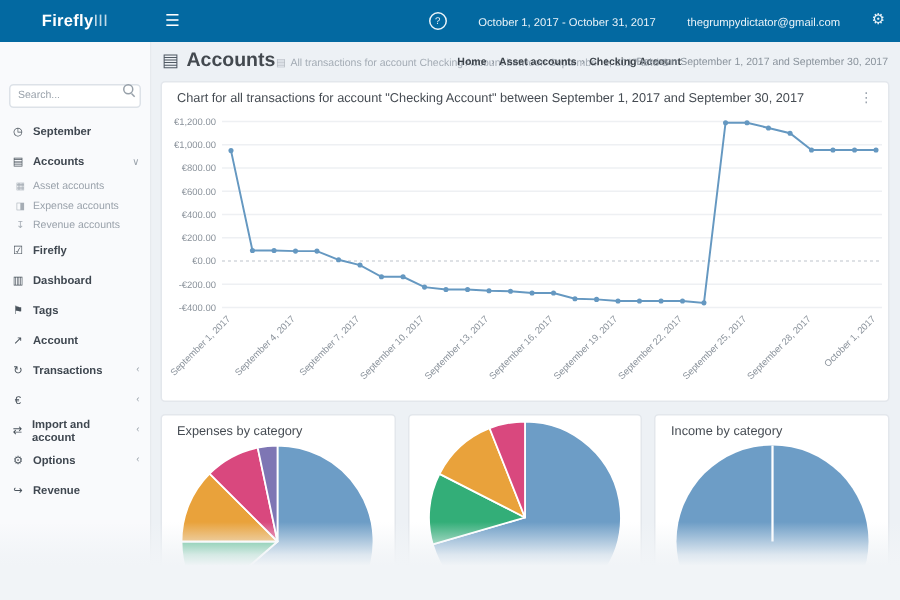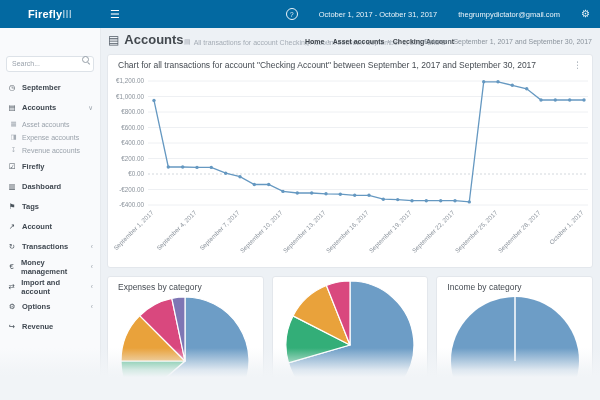--- a/index.html
+++ b/index.html
@@ -121,21 +121,20 @@
       <span class="micon">↗</span>
       <span>Account</span>
     </div>
     <div class="menu-item">
       <span class="micon">↻</span>
       <span>Transactions</span>
       <span class="chev">‹</span>
     </div>
     <div class="menu-item">
       <span class="micon">€</span>
-      <span>Money management</span>
       <span class="chev">‹</span>
     </div>
     <div class="menu-item">
       <span class="micon">⇄</span>
       <span>Import and account</span>
       <span class="chev">‹</span>
     </div>
     <div class="menu-item">
       <span class="micon">⚙</span>
       <span>Options</span>

